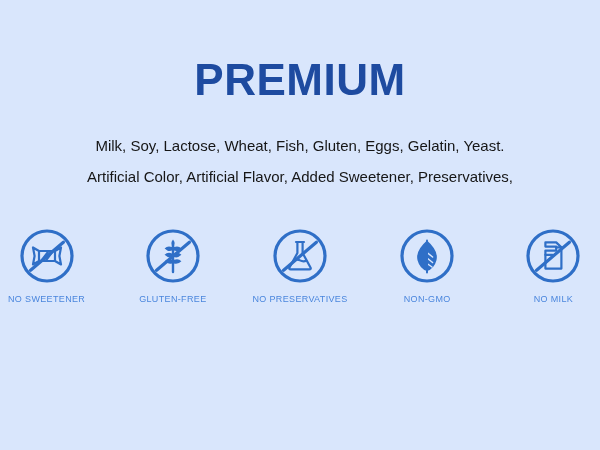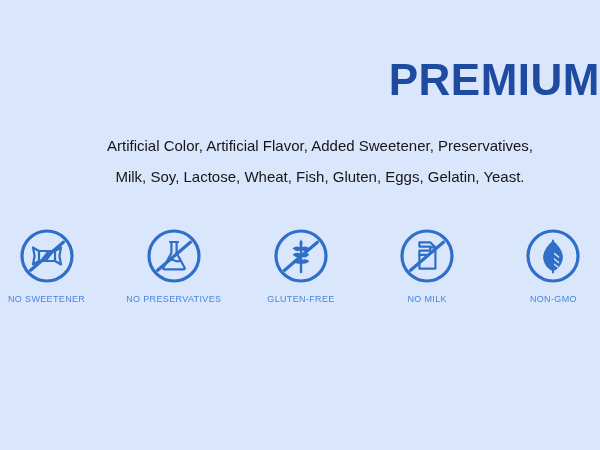--- a/index.html
+++ b/index.html
@@ -14,21 +14,21 @@
     overflow: hidden;
   }
 
   .panel {
     width: 600px;
     height: 450px;
     background: #d9e6fc;
     box-sizing: border-box;
     display: flex;
     flex-direction: column;
-    align-items: flex-end;
+    align-items: center;
   }
 
   
   .headline {
     margin: 0;
     padding-top: 52px;
     text-align: center;
     color: #1e4ba0;
     font-size: 44px;
     line-height: 56px;
@@ -90,52 +90,39 @@
 </head>
 <body>
 
 <div class="panel">
 
   <h1 class="headline">
     <span class="hl-line">PREMIUM</span>
   </h1>
 
   <p class="bodycopy">
+    <span class="bc-line">Milk, Soy, Lactose, Wheat, Fish, Gluten, Eggs, Gelatin, Yeast.</span>
     <span class="bc-line">Artificial Color, Artificial Flavor, Added Sweetener, Preservatives,</span>
-    <span class="bc-line">Milk, Soy, Lactose, Wheat, Fish, Gluten, Eggs, Gelatin, Yeast.</span>
   </p>
 
   <div class="badge-row">
 
     <div class="badge">
       <svg class="badge-icon" viewBox="0 0 60 60">
         <circle cx="30" cy="30" r="25" fill="none" stroke="#2f6fc7" stroke-width="3.2"></circle>
         <g fill="none" stroke="#2f6fc7" stroke-width="2.2" stroke-linejoin="round" stroke-linecap="round">
           <rect x="22" y="25" width="16" height="10" rx="1.2"></rect>
           <path d="M22 25 L16 21.5 L17.6 30 L16 38.5 L22 35"></path>
           <path d="M38 25 L44 21.5 L42.4 30 L44 38.5 L38 35"></path>
           <path d="M24.6 34.4 L31.2 25.6"></path>
           <path d="M29 34.4 L35.6 25.6"></path>
         </g>
         <path d="M13.6 44.2 L46.4 16.2" fill="none" stroke="#2f6fc7" stroke-width="3.2" stroke-linecap="round"></path>
       </svg>
       <div class="badge-label">NO SWEETENER</div>
-    </div>
-
-    <div class="badge">
-      <svg class="badge-icon" viewBox="0 0 60 60">
-        <circle cx="30" cy="30" r="25" fill="none" stroke="#2f6fc7" stroke-width="3.2"></circle>
-        <g fill="none" stroke="#2f6fc7" stroke-width="2.2" stroke-linejoin="round" stroke-linecap="round">
-          <path d="M26 16 L34 16"></path>
-          <path d="M27.4 16 L27.4 27 L19.5 41.5 Q18.6 43.4 20.7 43.4 L39.3 43.4 Q41.4 43.4 40.5 41.5 L32.6 27 L32.6 16"></path>
-          <path d="M23.6 34.8 Q27 32.8 30 34.4 Q33 36 36.4 34.8"></path>
-        </g>
-        <path d="M13.6 44.2 L46.4 16.2" fill="none" stroke="#2f6fc7" stroke-width="3.2" stroke-linecap="round"></path>
-      </svg>
-      <div class="badge-label">NO PRESERVATIVES</div>
     </div>
 
     <div class="badge">
       <svg class="badge-icon" viewBox="0 0 60 60">
         <circle cx="30" cy="30" r="25" fill="none" stroke="#2f6fc7" stroke-width="3.2"></circle>
         <g fill="#2f6fc7" stroke="none">
           <path d="M30 13.5 Q33.4 17.2 30 21.8 Q26.6 17.2 30 13.5 Z"></path>
           <path d="M29 21 Q24.4 19.4 21.6 22.4 Q25.6 26.2 29 24.6 Z"></path>
           <path d="M31 21 Q35.6 19.4 38.4 22.4 Q34.4 26.2 31 24.6 Z"></path>
           <path d="M29 27.4 Q24.4 25.8 21.6 28.8 Q25.6 32.6 29 31 Z"></path>
@@ -146,38 +133,51 @@
         <path d="M30 20 L30 46" fill="none" stroke="#2f6fc7" stroke-width="2.4" stroke-linecap="round"></path>
         <path d="M13.6 44.2 L46.4 16.2" fill="none" stroke="#2f6fc7" stroke-width="3.2" stroke-linecap="round"></path>
       </svg>
       <div class="badge-label">GLUTEN-FREE</div>
     </div>
 
     <div class="badge">
       <svg class="badge-icon" viewBox="0 0 60 60">
         <circle cx="30" cy="30" r="25" fill="none" stroke="#2f6fc7" stroke-width="3.2"></circle>
         <g fill="none" stroke="#2f6fc7" stroke-width="2.2" stroke-linejoin="round" stroke-linecap="round">
-          <path d="M22.4 24.6 L22.4 42.6 L38.4 42.6 L38.4 21.4 L33.2 16.4 L22.4 16.4 L22.4 20.6 L33.2 20.6 L33.2 24.6 Z"></path>
-          <path d="M33.2 21.4 L38.4 21.4"></path>
-          <path d="M22.4 28.8 L29.4 28.8"></path>
+          <path d="M26 16 L34 16"></path>
+          <path d="M27.4 16 L27.4 27 L19.5 41.5 Q18.6 43.4 20.7 43.4 L39.3 43.4 Q41.4 43.4 40.5 41.5 L32.6 27 L32.6 16"></path>
+          <path d="M23.6 34.8 Q27 32.8 30 34.4 Q33 36 36.4 34.8"></path>
         </g>
         <path d="M13.6 44.2 L46.4 16.2" fill="none" stroke="#2f6fc7" stroke-width="3.2" stroke-linecap="round"></path>
       </svg>
-      <div class="badge-label">NO MILK</div>
+      <div class="badge-label">NO PRESERVATIVES</div>
     </div>
 
     <div class="badge">
       <svg class="badge-icon" viewBox="0 0 60 60">
         <circle cx="30" cy="30" r="25" fill="none" stroke="#2f6fc7" stroke-width="3.2"></circle>
         <path d="M30 14.5 Q42 25 39.4 34.4 Q37.2 42.6 30 45 Q22.8 42.6 20.6 34.4 Q18 25 30 14.5 Z" fill="#2f6fc7"></path>
         <g fill="none" stroke="#d9e6fc" stroke-width="1.5" stroke-linecap="round">
           <path d="M30 17.5 L30 46.5"></path>
           <path d="M30 26.5 L35.6 31"></path>
           <path d="M30 32 L35.6 36.5"></path>
           <path d="M30 37.5 L35 41"></path>
         </g>
         <path d="M30 14.5 L30 46.5" fill="none" stroke="#2f6fc7" stroke-width="2" stroke-linecap="round"></path>
       </svg>
       <div class="badge-label">NON-GMO</div>
     </div>
 
+    <div class="badge">
+      <svg class="badge-icon" viewBox="0 0 60 60">
+        <circle cx="30" cy="30" r="25" fill="none" stroke="#2f6fc7" stroke-width="3.2"></circle>
+        <g fill="none" stroke="#2f6fc7" stroke-width="2.2" stroke-linejoin="round" stroke-linecap="round">
+          <path d="M22.4 24.6 L22.4 42.6 L38.4 42.6 L38.4 21.4 L33.2 16.4 L22.4 16.4 L22.4 20.6 L33.2 20.6 L33.2 24.6 Z"></path>
+          <path d="M33.2 21.4 L38.4 21.4"></path>
+          <path d="M22.4 28.8 L29.4 28.8"></path>
+        </g>
+        <path d="M13.6 44.2 L46.4 16.2" fill="none" stroke="#2f6fc7" stroke-width="3.2" stroke-linecap="round"></path>
+      </svg>
+      <div class="badge-label">NO MILK</div>
+    </div>
+
   </div>
 </div>
 
 </body></html>

